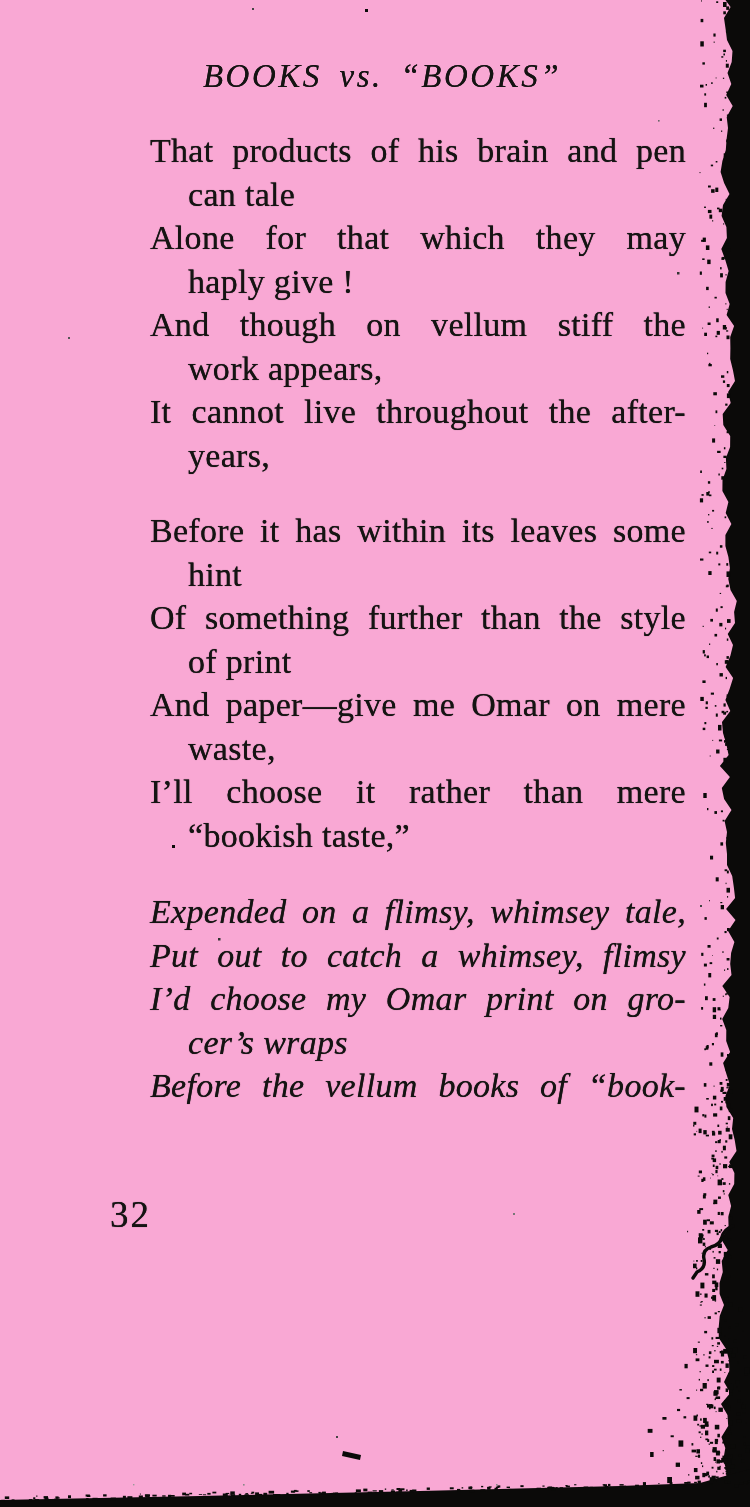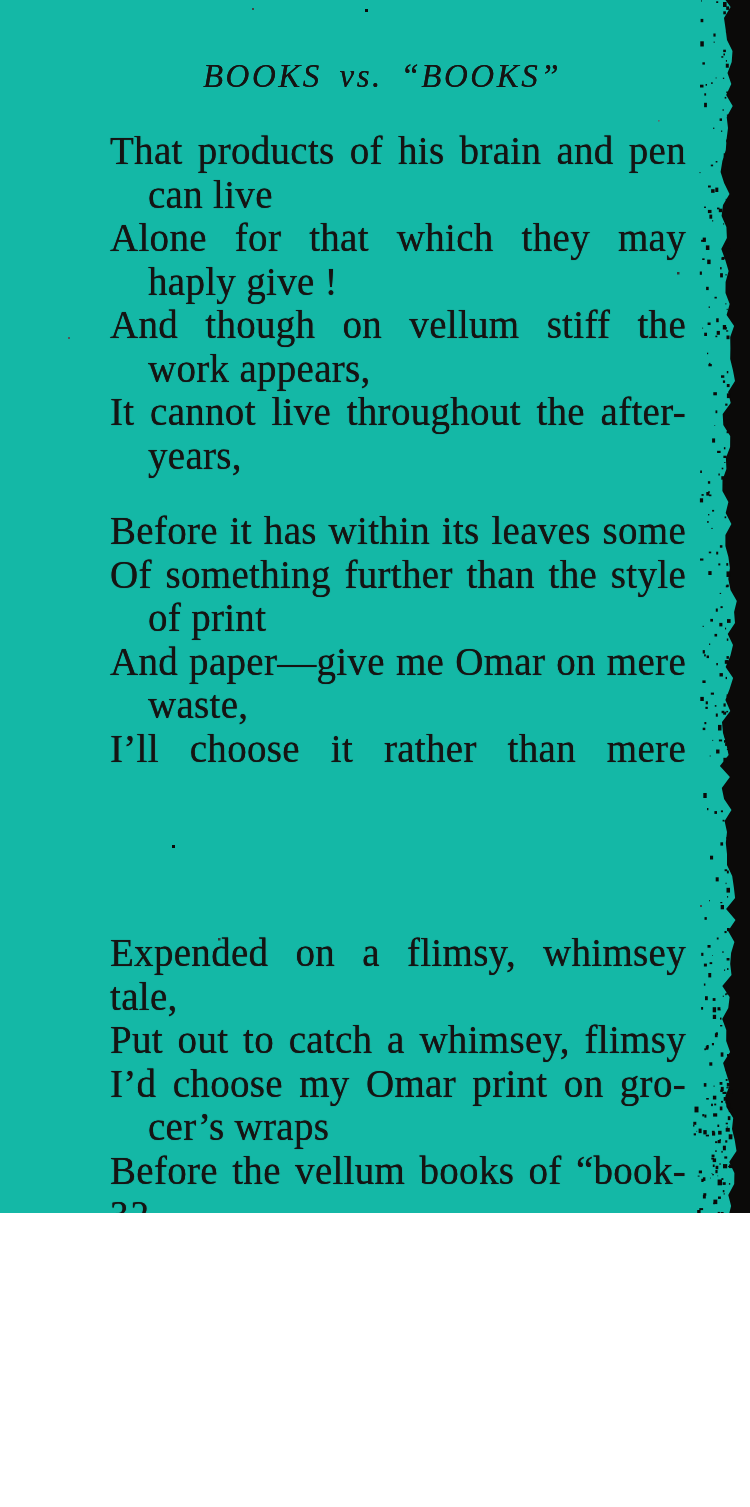--- a/index.html
+++ b/index.html
@@ -1,22 +1,22 @@
 <!DOCTYPE html>
 <html><head>
 <meta charset="utf-8">
 <style>
   html, body { margin: 0; padding: 0; }
   body { width: 750px; height: 1507px; overflow: hidden; }
 
   .page {
     position: relative;
     width: 750px;
-    height: 1213px;
-    background: #14b8a6;
+    height: 1507px;
+    background: #f9a8d4;
     font-family: "Liberation Serif", "DejaVu Serif", serif;
     color: #151413;
     overflow: hidden;
   }
 
   .running-head {
     position: absolute;
     top: 56px;
     left: 94px;
     width: 576px;
@@ -30,28 +30,29 @@
     text-shadow: 0 0 0.6px currentColor;
   }
 
   .stanza {
     position: absolute;
     left: 110px;
     width: 576px;
   }
   .stanza-1 { top: 129px; }
   .stanza-2 { top: 509px; }
-  .stanza-3 { top: 931px; }
+  .stanza-3 { top: 890px; font-style: italic; }
 
   .line {
-    font-size: 39px;
+    font-size: 34px;
     line-height: 43.5px;
     letter-spacing: 0.3px;
     text-shadow: 0 0 0.7px currentColor;
     white-space: normal;
+    margin-left: 40px;
   }
   .line.full {
     text-align: justify;
     text-align-last: justify;
     -moz-text-align-last: justify;
     text-justify: inter-word;
   }
   .line.cont {
     padding-left: 38px;
     text-align: left;
@@ -79,35 +80,37 @@
 </style>
 </head>
 <body>
 
 <div class="page">
 
   <div class="running-head">BOOKS vs. “BOOKS”</div>
 
   <div class="stanza stanza-1">
       <div class="line full">That products of his brain and pen</div>
-      <div class="line cont">can live</div>
+      <div class="line cont">can tale</div>
       <div class="line full">Alone for that which they may</div>
       <div class="line cont">haply give !</div>
       <div class="line full">And though on vellum stiff the</div>
       <div class="line cont">work appears,</div>
       <div class="line full">It cannot live throughout the after-</div>
       <div class="line cont">years,</div>
     </div>
   <div class="stanza stanza-2">
       <div class="line full">Before it has within its leaves some</div>
+      <div class="line cont">hint</div>
       <div class="line full">Of something further than the style</div>
       <div class="line cont">of print</div>
       <div class="line full">And paper—give me Omar on mere</div>
       <div class="line cont">waste,</div>
       <div class="line full">I’ll choose it rather than mere</div>
+      <div class="line cont">“bookish taste,”</div>
     </div>
   <div class="stanza stanza-3">
       <div class="line full">Expended on a flimsy, whimsey tale,</div>
       <div class="line full">Put out to catch a whimsey, flimsy</div>
       <div class="line full">I’d choose my Omar print on gro-</div>
       <div class="line cont">cer’s wraps</div>
       <div class="line full">Before the vellum books of “book-</div>
     </div>
 
   <div class="page-number">32</div>

